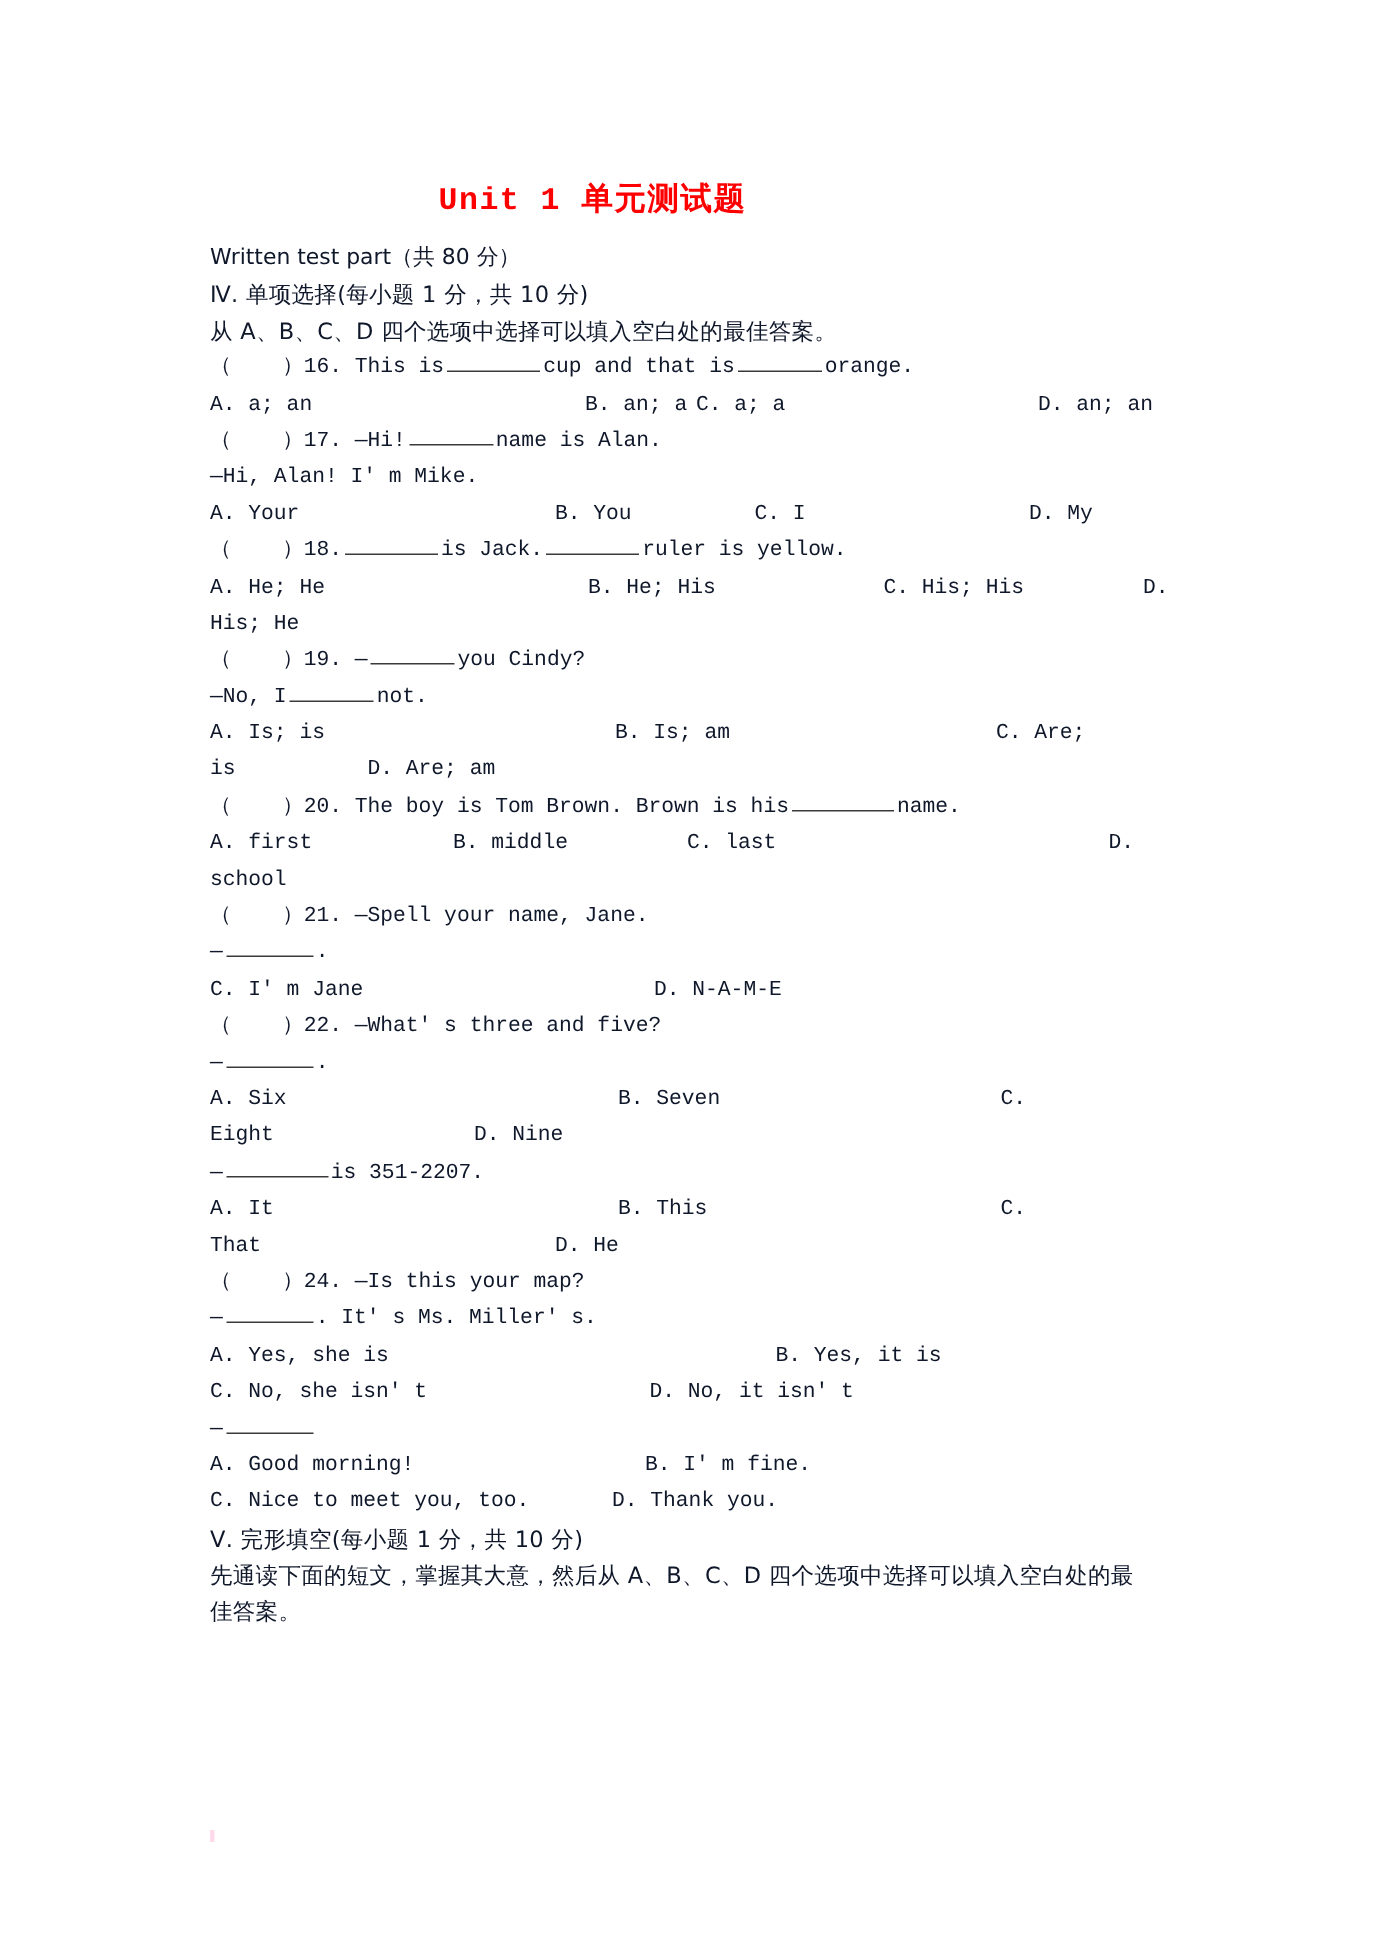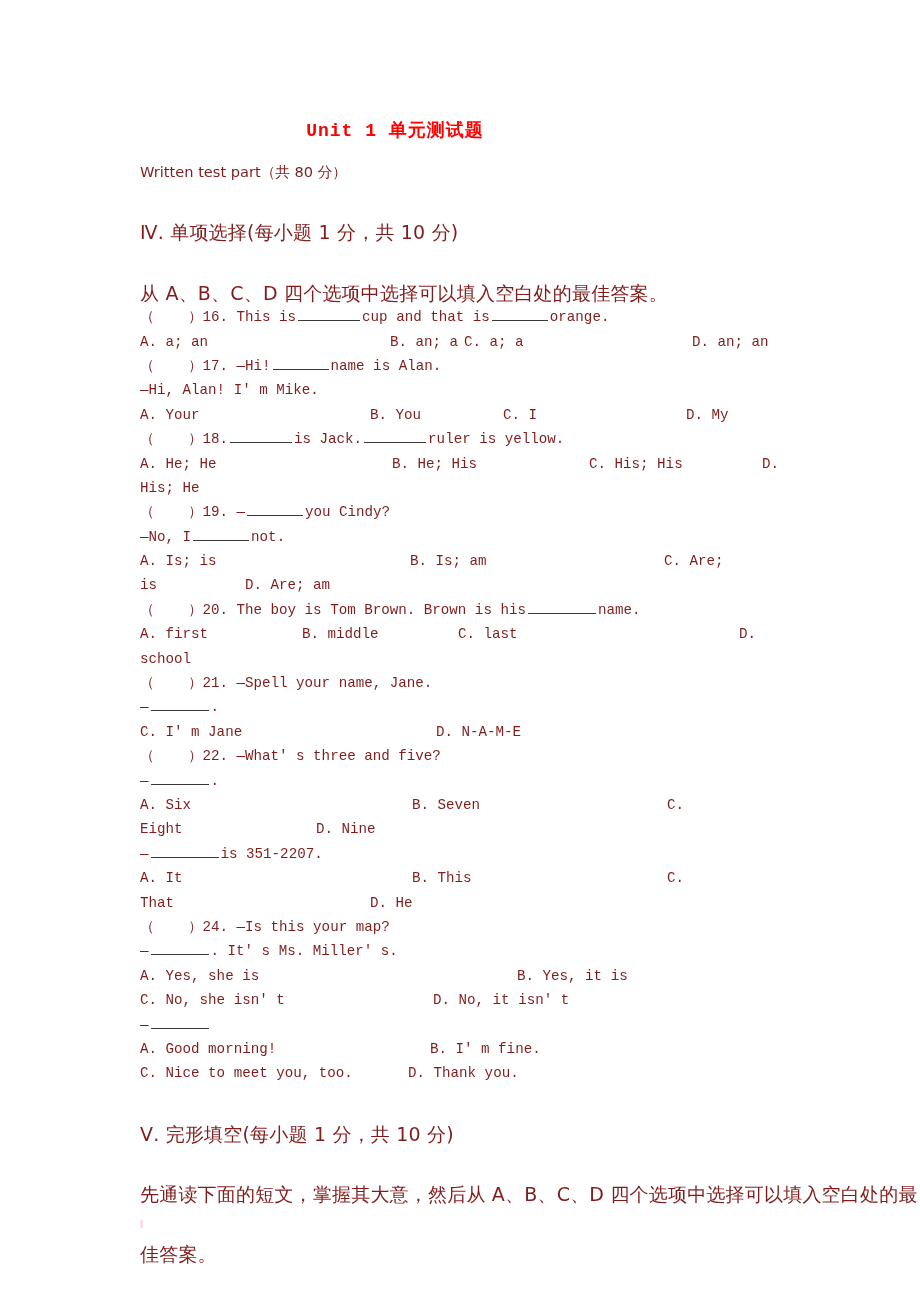--- a/index.html
+++ b/index.html
@@ -23,40 +23,40 @@
     position: absolute;
     left: 0;
     top: 118px;
     width: 920px;
     text-align: center;
     padding-right: 130px;
     box-sizing: border-box;
     color: #fe0000;
     font-family: "Liberation Mono", "DejaVu Sans Mono", monospace;
     font-weight: bold;
-    font-size: 18px;
+    font-size: 21px;
     letter-spacing: 1px;
     white-space: nowrap;
   }
 
   
   .body-block {
     position: absolute;
     left: 140px;
     top: 160px;
     width: 652px;
   }
 
   .ln {
     font-family: "Liberation Mono", "DejaVu Sans Mono", monospace;
     font-size: 14.2px;
     line-height: 24.4px;
     height: 24.4px;
     white-space: pre;
-    color: #7f1d1d;
+    color: #0f172a;
     letter-spacing: 0px;
   }
 
   
   .ln.cols {
     display: flex;
     white-space: pre;
   }
   .ln.cols > span { display: inline-block; }
 
@@ -75,23 +75,22 @@
   .b-w3 { width: 68px; }
   .b-w4 { width: 58px; }
 
   
   .cjk {
     font-family: "DejaVu Sans", "Liberation Sans", sans-serif;
     font-size: 14.6px;
   }
   .ln.cjkline {
     font-family: "DejaVu Sans", "Liberation Sans", sans-serif;
-    font-size: 19px;
+    font-size: 15px;
     letter-spacing: 0.2px;
-    margin-top: 36px;
   }
 
   
   .artifact {
     position: absolute;
     left: 140px;
     top: 1220px;
     width: 3px;
     height: 8px;
     background: #ffd3e8;

